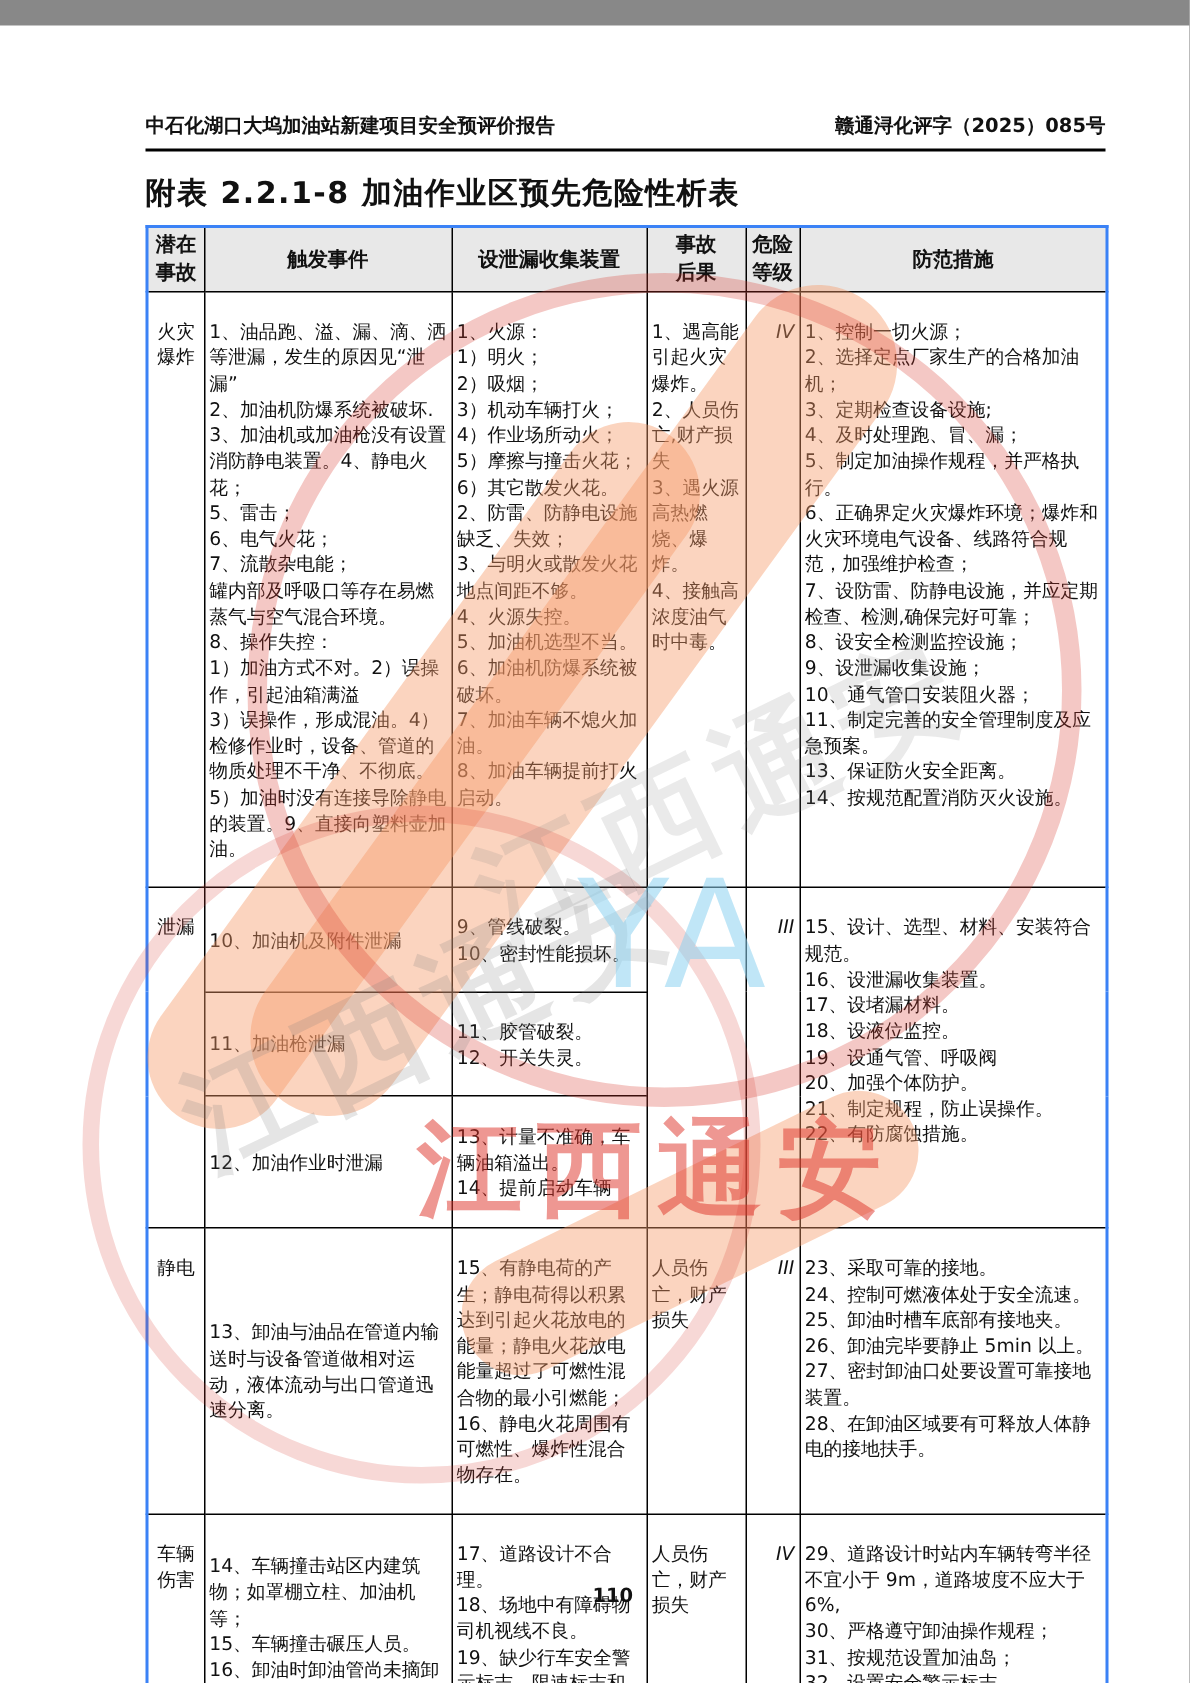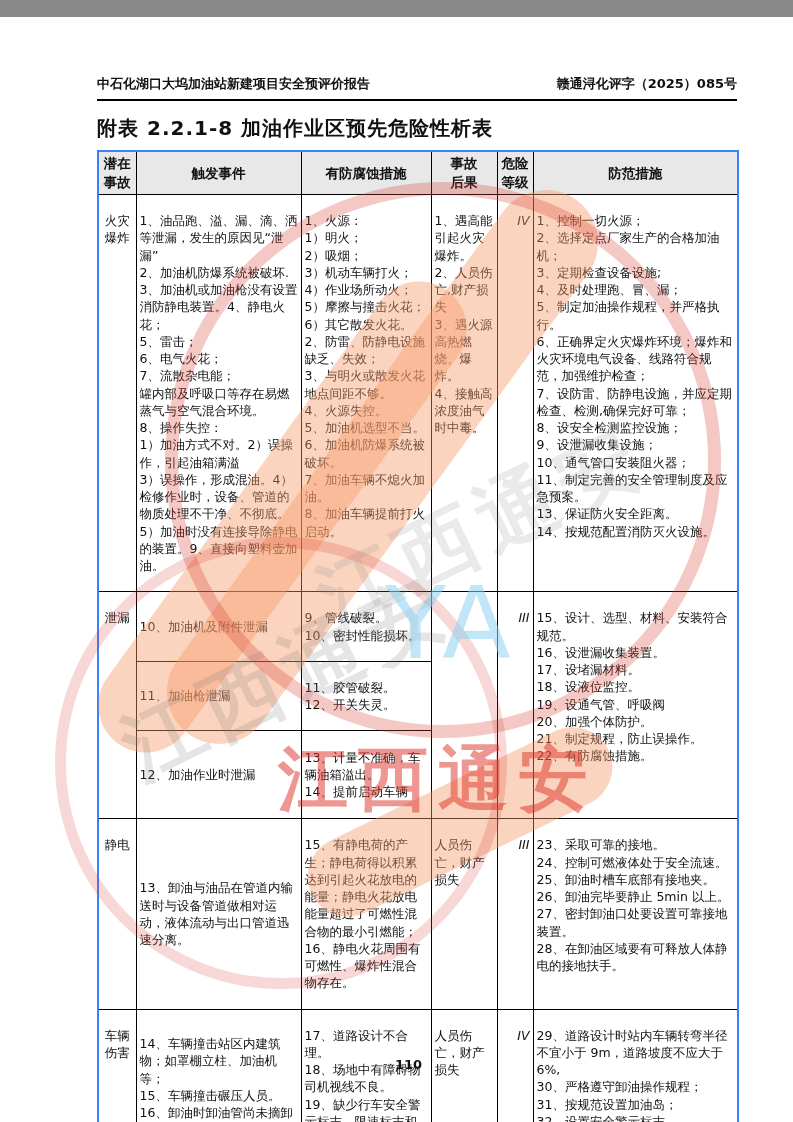--- a/index.html
+++ b/index.html
@@ -88,21 +88,21 @@
           <col style="width:130px">
         <col style="width:66px">
           <col style="width:36px">
           <col style="width:205px">
       </colgroup>
       <thead>
         <tr>
           <th>潜在
 事故</th>
           <th>触发事件</th>
-          <th>有防腐蚀措施</th>
+          <th>设泄漏收集装置</th>
           <th>事故
 后果</th>
           <th>危险
 等级</th>
           <th>防范措施</th>
         </tr>
       </thead>
       <tbody>
 
         <tr style="height:397px">

